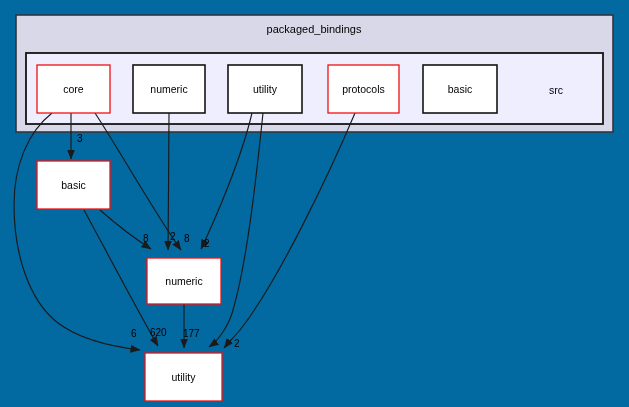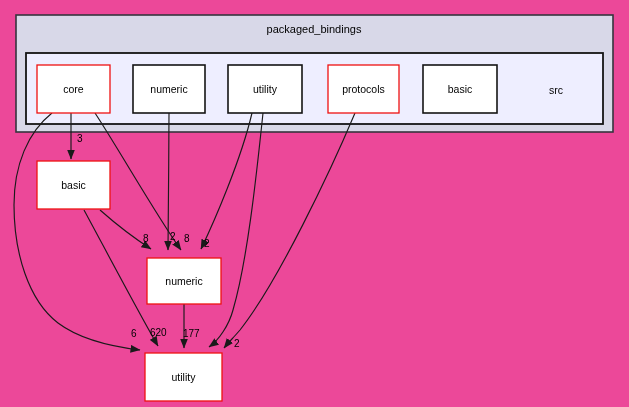--- a/index.html
+++ b/index.html
@@ -1,19 +1,19 @@
 <!DOCTYPE html>
 <html><head>
 <meta charset="utf-8">
 <style>
   html,body{margin:0;padding:0;background:#ffffff;}
   #stage{
     position:relative;
     width:629px;height:407px;
-    background:#ec4899;
+    background:#0369a1;
     font-family:"Liberation Sans", sans-serif;
     overflow:hidden;
   }
   svg text{
     font-family:"Liberation Sans", sans-serif;
     fill:#000000;
   }
   .cluster-title{font-size:11px;}
   .node-label{font-size:10.5px;}
   .edge-label{font-size:10px;}

